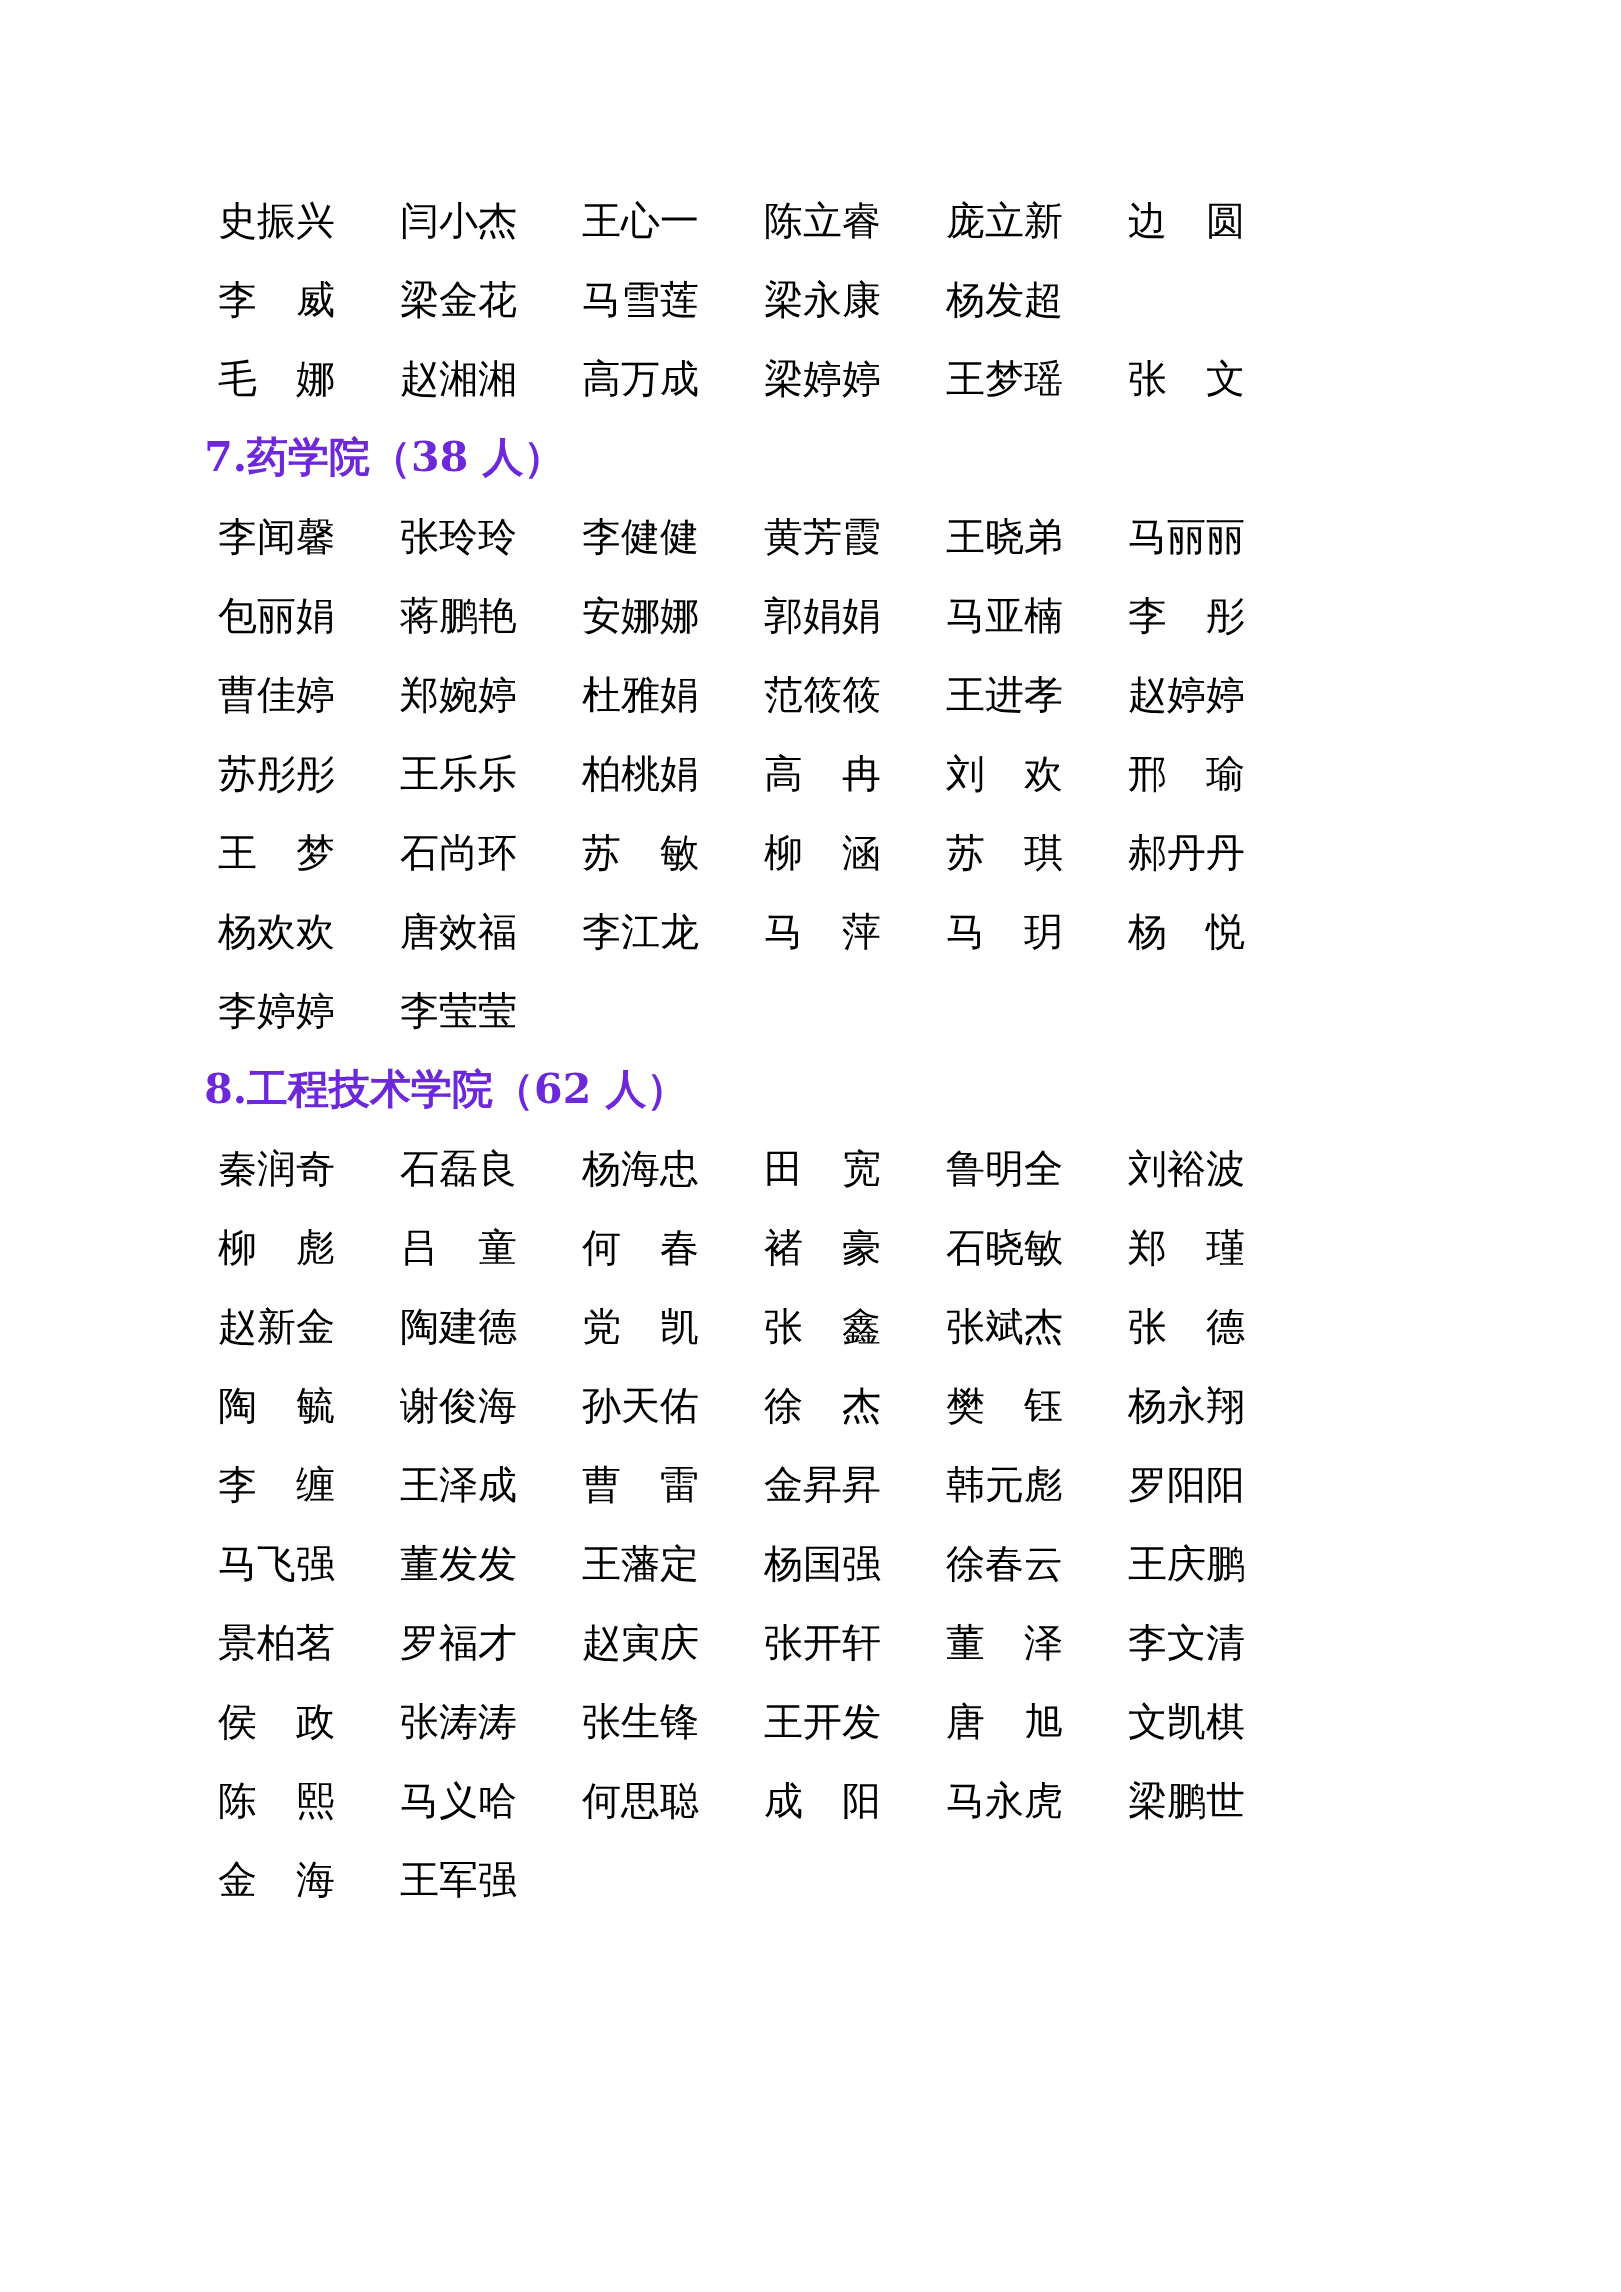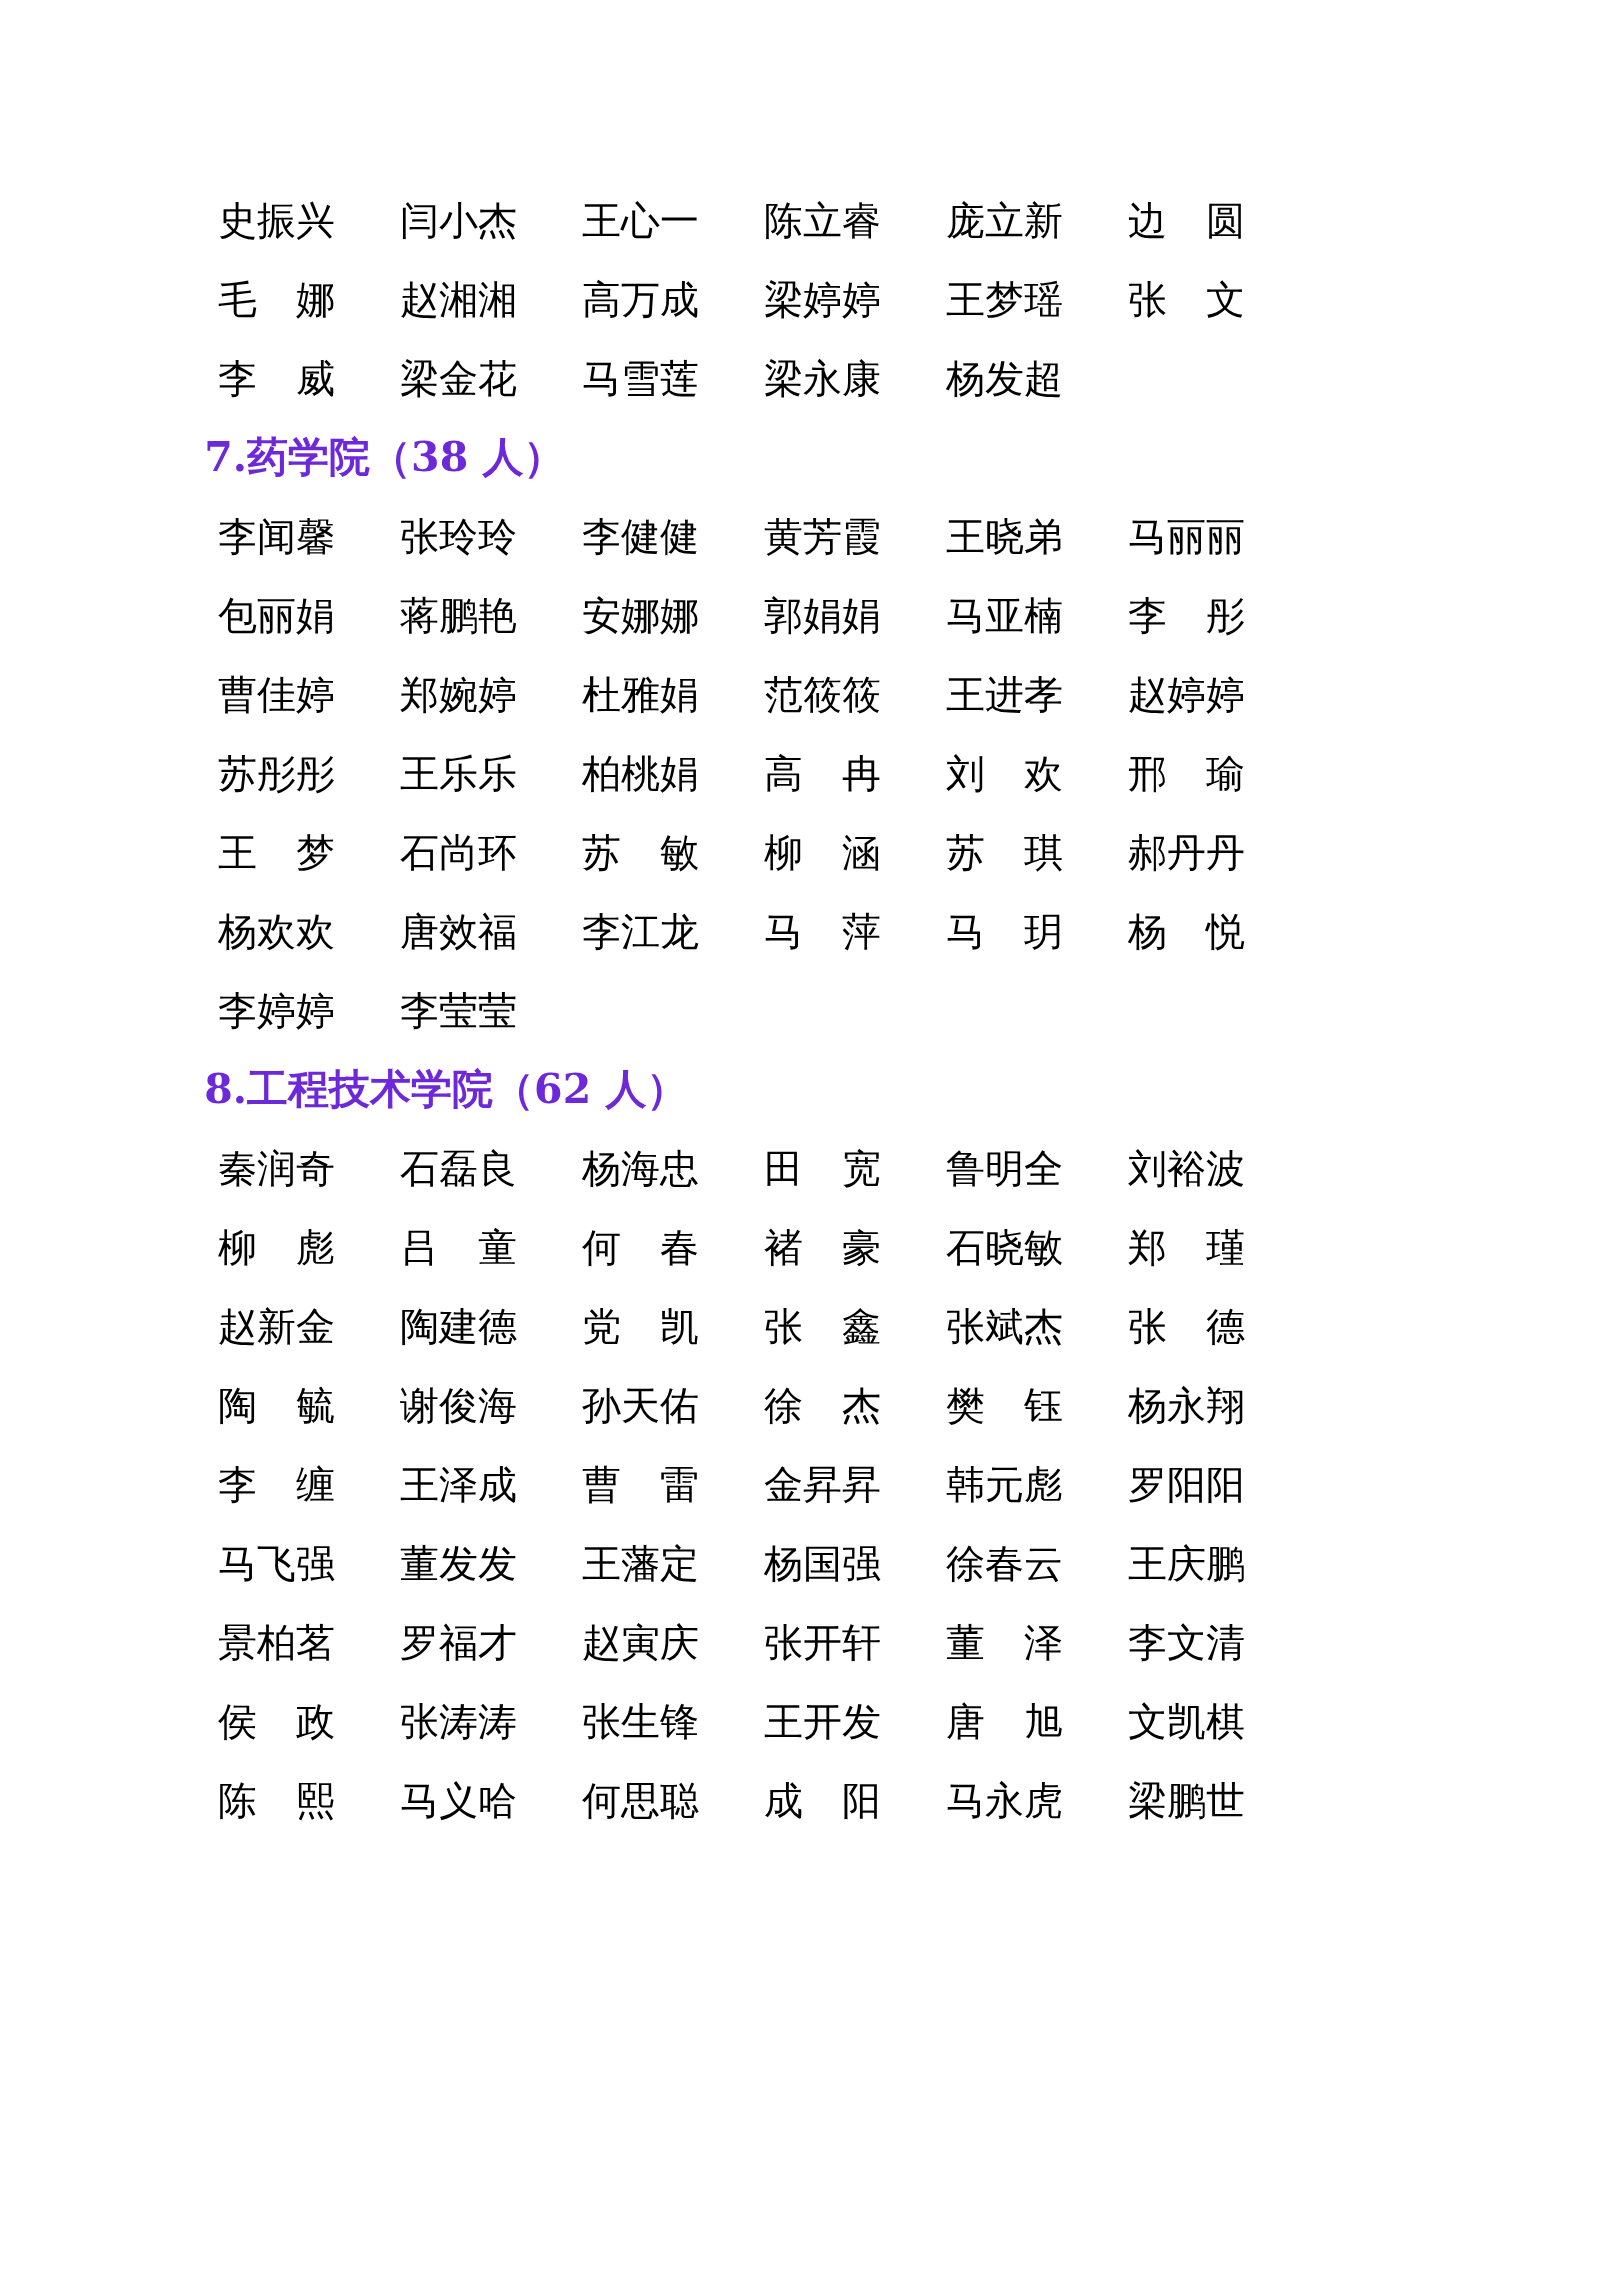--- a/index.html
+++ b/index.html
@@ -51,35 +51,35 @@
   <div class="content">
       <div class="line">
         <span class="name">史振兴</span>
         <span class="name">闫小杰</span>
         <span class="name">王心一</span>
         <span class="name">陈立睿</span>
         <span class="name">庞立新</span>
         <span class="name">边　圆</span>
       </div>
       <div class="line">
+        <span class="name">李　威</span>
+        <span class="name">梁金花</span>
+        <span class="name">马雪莲</span>
+        <span class="name">梁永康</span>
+        <span class="name">杨发超</span>
+      </div>
+      <div class="line">
         <span class="name">毛　娜</span>
         <span class="name">赵湘湘</span>
         <span class="name">高万成</span>
         <span class="name">梁婷婷</span>
         <span class="name">王梦瑶</span>
         <span class="name">张　文</span>
       </div>
       <div class="line">
-        <span class="name">李　威</span>
-        <span class="name">梁金花</span>
-        <span class="name">马雪莲</span>
-        <span class="name">梁永康</span>
-        <span class="name">杨发超</span>
-      </div>
-      <div class="line">
         <span class="heading">7.药学院（38 人）</span>
       </div>
       <div class="line">
         <span class="name">李闻馨</span>
         <span class="name">张玲玲</span>
         <span class="name">李健健</span>
         <span class="name">黄芳霞</span>
         <span class="name">王晓弟</span>
         <span class="name">马丽丽</span>
       </div>
@@ -195,15 +195,19 @@
         <span class="name">文凯棋</span>
       </div>
       <div class="line">
         <span class="name">陈　熙</span>
         <span class="name">马义哈</span>
         <span class="name">何思聪</span>
         <span class="name">成　阳</span>
         <span class="name">马永虎</span>
         <span class="name">梁鹏世</span>
       </div>
+      <div class="line">
+        <span class="name">金　海</span>
+        <span class="name">王军强</span>
+      </div>
     </div>
 </div>
 
 
 </body></html>

